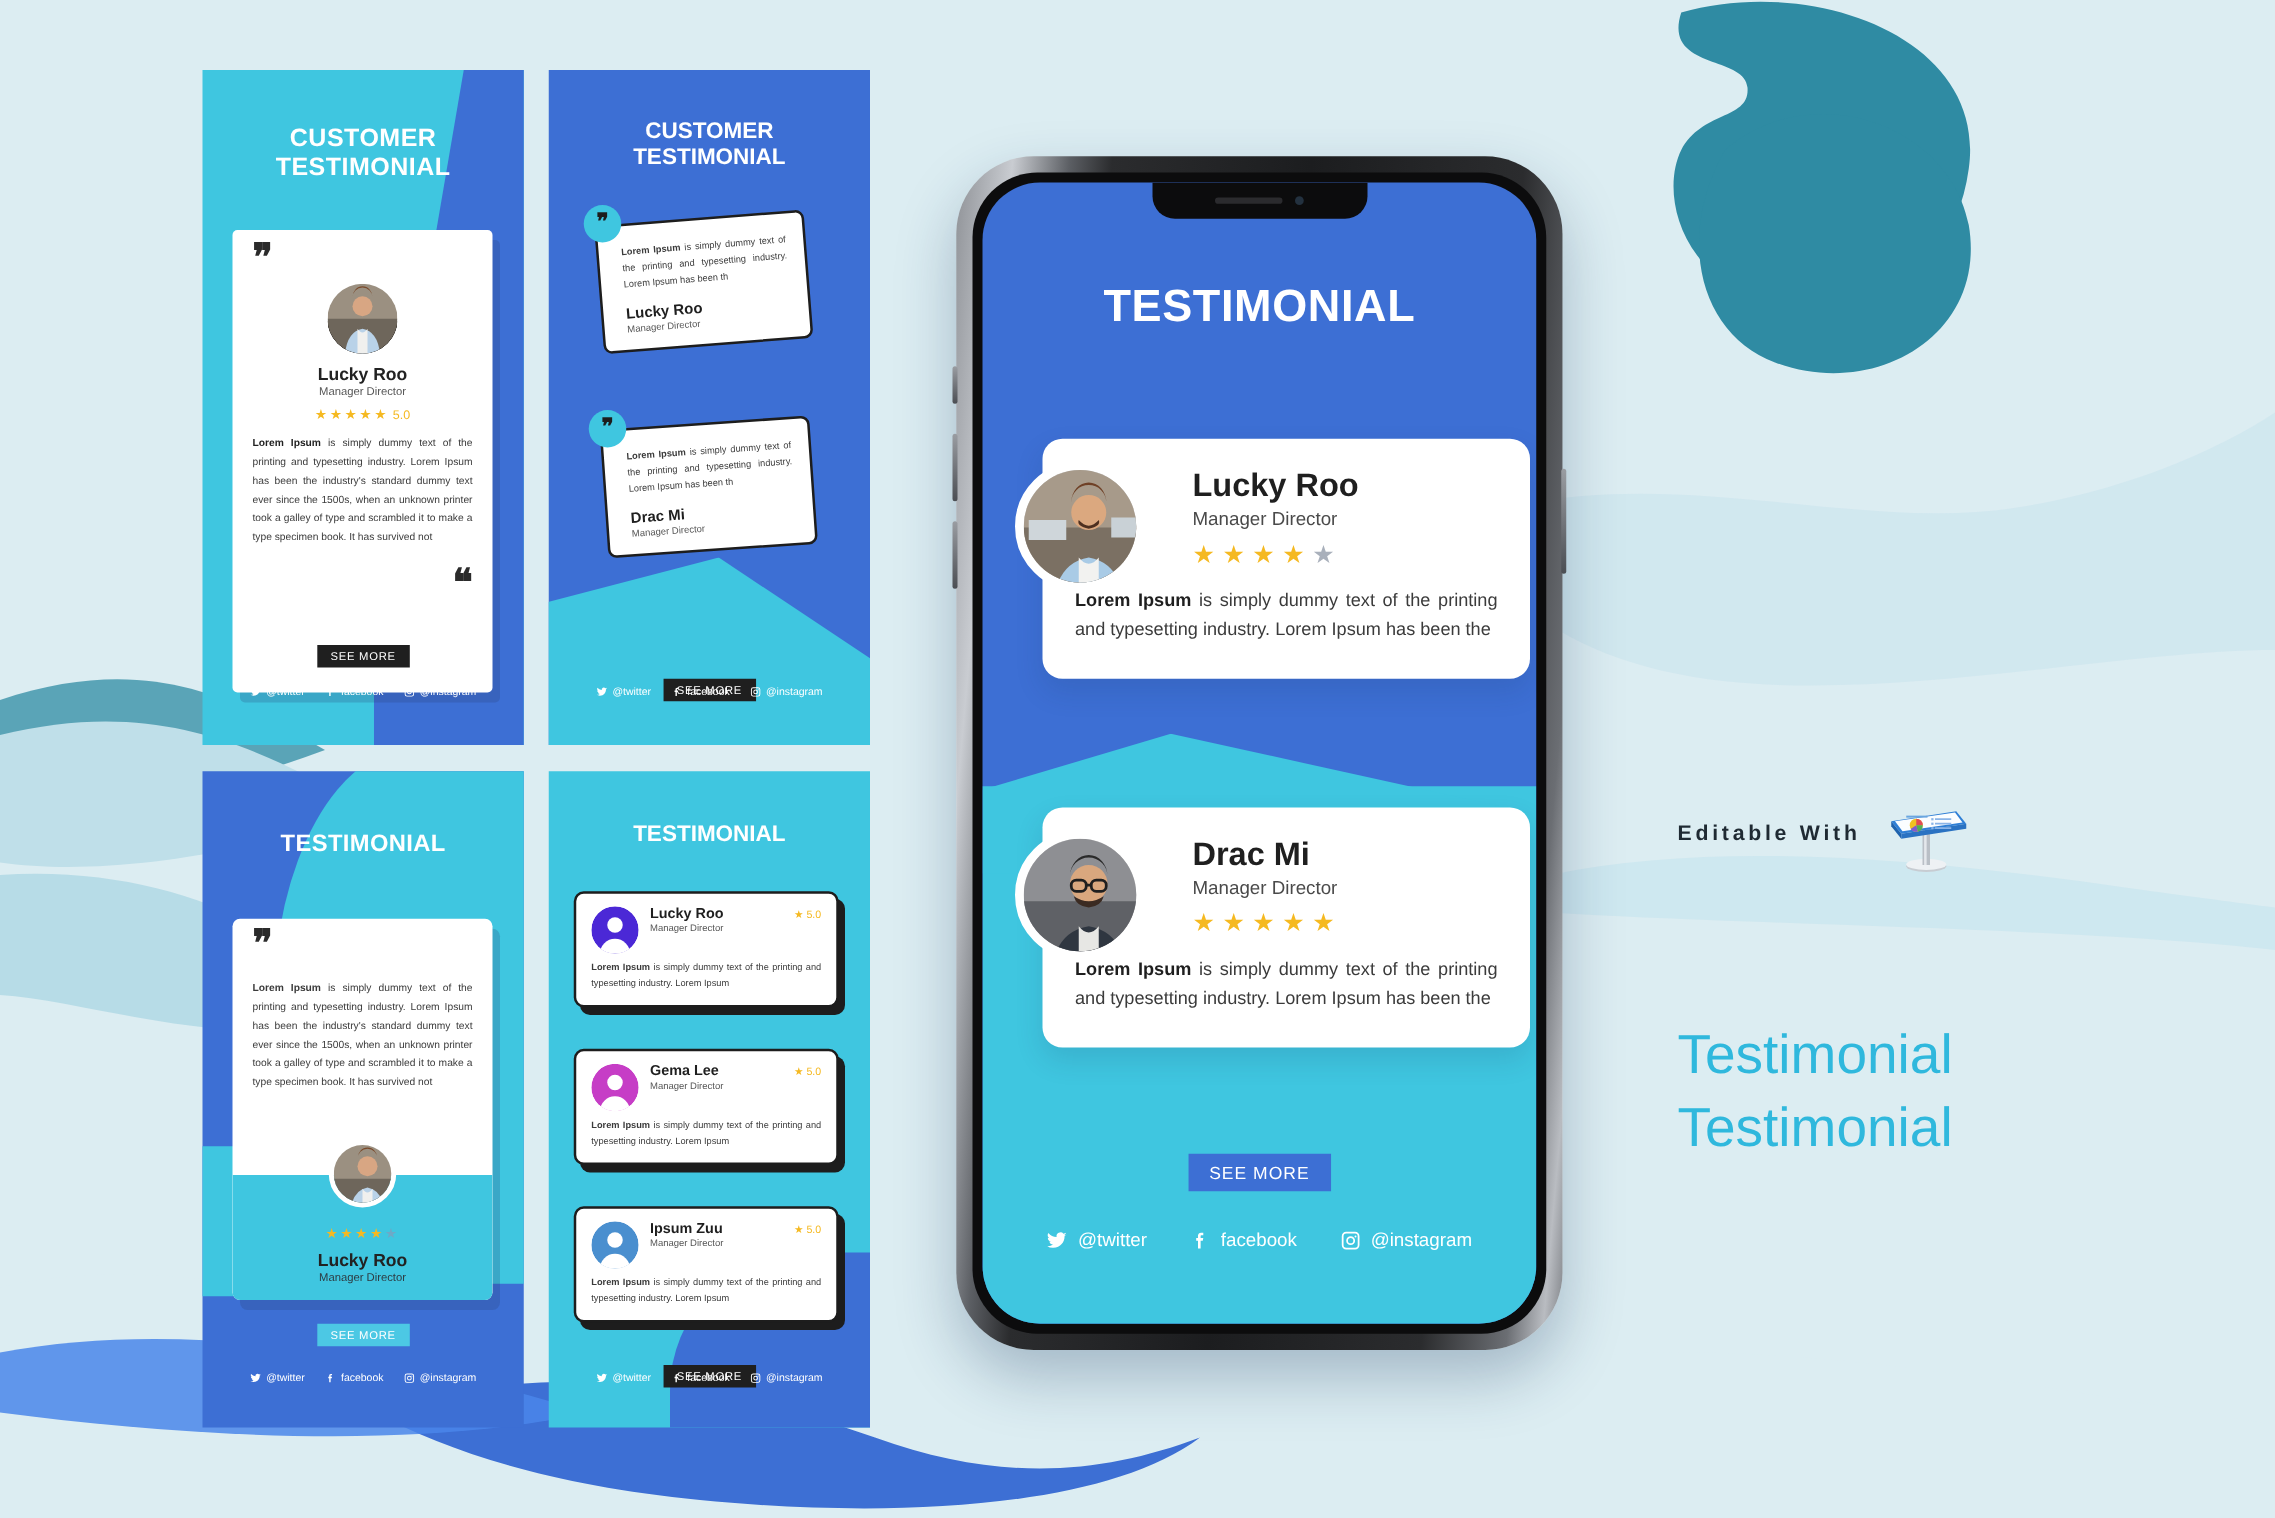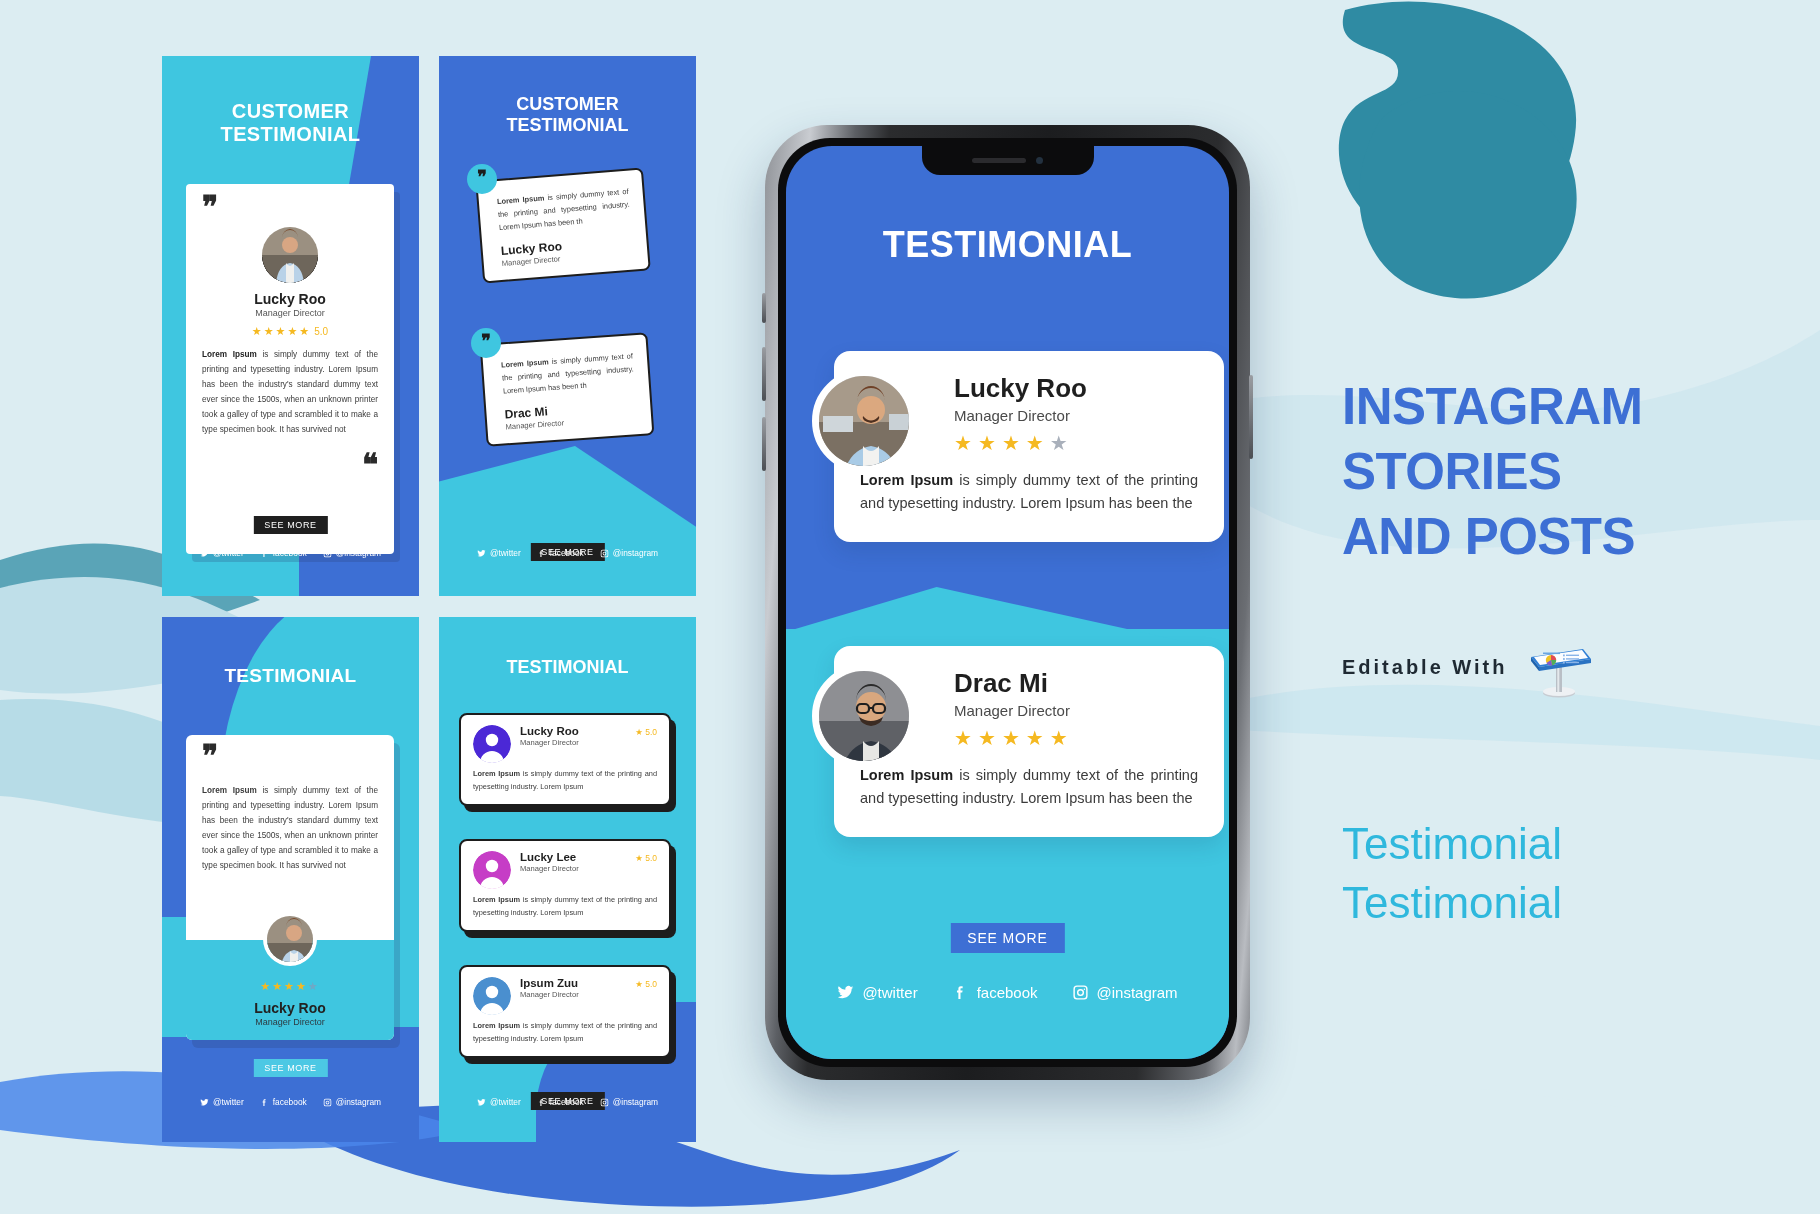--- a/index.html
+++ b/index.html
@@ -211,21 +211,21 @@
   .ph-socials svg { width: 17px; height: 17px; fill: #fff; }
 
   
   .rt-head {
     position: absolute; left: 1342px; top: 375px; width: 430px;
     color: #3d6fd4; font-weight: bold; font-size: 51px; line-height: 1.27; letter-spacing: -.5px;
   }
   .editable {
     position: absolute; left: 1342px; top: 635px; display: flex; align-items: center; gap: 18px;
   }
-  .editable .lbl { font-size: 20px; color: #1f2a33; letter-spacing: 3px; font-weight: bold; }
+  .editable .lbl { font-size: 17px; color: #1f2a33; letter-spacing: 3px; font-weight: bold; }
   .rt-sub {
     position: absolute; left: 1342px; top: 815px; width: 430px;
     color: #2fb8dd; font-size: 44px; line-height: 1.33;
   }
   svg { display:block; }
 </style>
 </head>
 <body>
 
 <div class="stage">
@@ -451,21 +451,21 @@
       <div class="lc-top">
         <div class="lc-av">
           <svg viewBox="0 0 38 38">
               <circle cx="19" cy="19" r="19" fill="#c63dc6"></circle>
               <circle cx="19" cy="15" r="6.2" fill="#fff"></circle>
               <path d="M7 38 a12 12 0 0 1 24 0 z" fill="#fff"></path>
             </svg>
         </div>
         <div class="lc-meta">
           <div class="lc-head">
-            <span class="lc-name">Lucky Lee</span>
+            <span class="lc-name">Gema Lee</span>
             <span class="lc-rate">★ <span>5.0</span></span>
           </div>
           <div class="lc-role">Manager Director</div>
         </div>
       </div>
       <div class="lc-body">
         <b>Lorem Ipsum</b>
         <span> is simply dummy text of the printing and typesetting industry. Lorem Ipsum</span>
       </div>
     </div>
@@ -604,25 +604,20 @@
             <svg viewBox="0 0 24 24">
                 <path d="M7 2h10a5 5 0 0 1 5 5v10a5 5 0 0 1-5 5H7a5 5 0 0 1-5-5V7a5 5 0 0 1 5-5zm0 2a3 3 0 0 0-3 3v10a3 3 0 0 0 3 3h10a3 3 0 0 0 3-3V7a3 3 0 0 0-3-3H7zm5 3a5 5 0 1 1 0 10 5 5 0 0 1 0-10zm0 2a3 3 0 1 0 0 6 3 3 0 0 0 0-6zm5.5-2.8a1.1 1.1 0 1 1 0 2.2 1.1 1.1 0 0 1 0-2.2z"></path>
               </svg>
             <span>@instagram</span>
           </div>
         </div>
       </div>
     </div>
   </div>
 
-  <div class="rt-head">
-    <div>INSTAGRAM</div>
-    <div>STORIES</div>
-    <div>AND POSTS</div>
-  </div>
 
   <div class="editable">
     <span class="lbl">Editable With</span>
     <span>
       <svg width="68" height="64" viewBox="0 0 68 64">
 
         <ellipse cx="34" cy="58" rx="16" ry="4.5" fill="#c7ccd2"></ellipse>
         <ellipse cx="34" cy="56.5" rx="16" ry="4.5" fill="#eef1f4"></ellipse>
         <rect x="31" y="26" width="6" height="31" fill="#b9bfc6"></rect>
         <rect x="32.3" y="26" width="2" height="31" fill="#e4e8ec"></rect>

